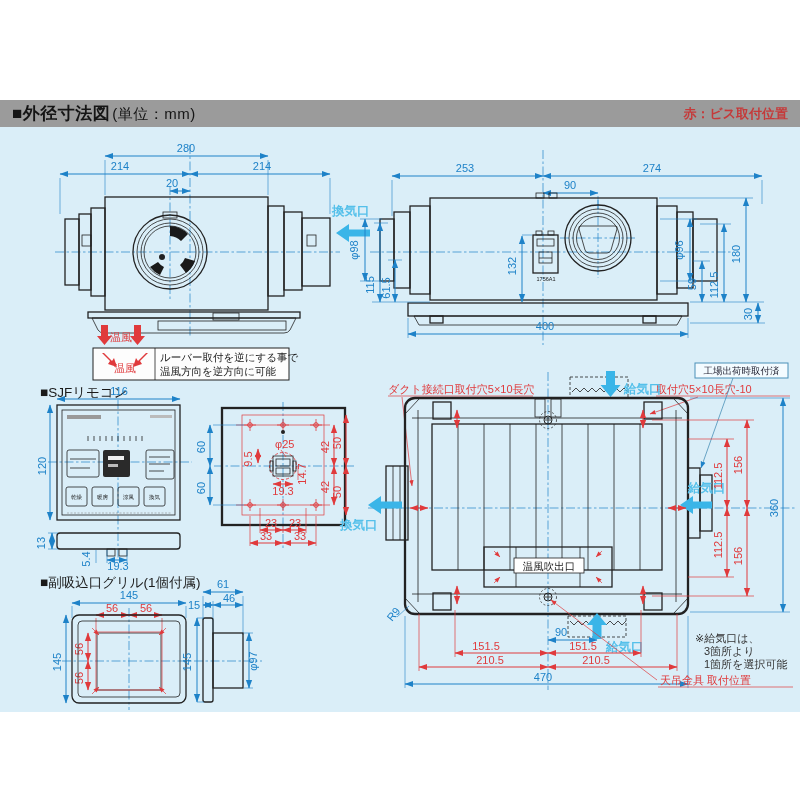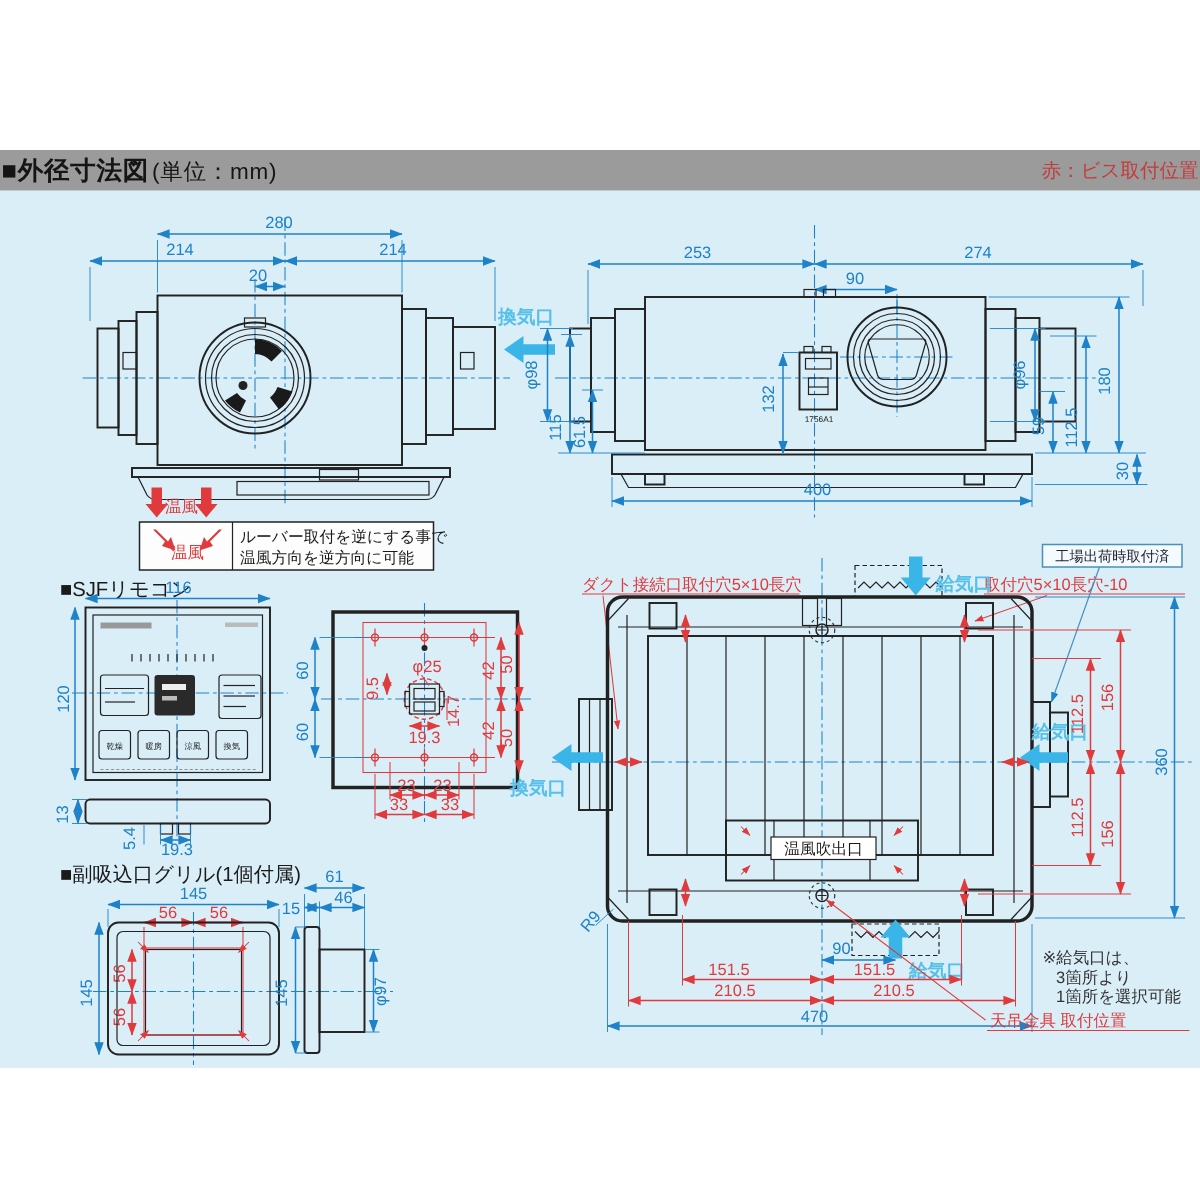--- a/index.html
+++ b/index.html
@@ -1,22 +1,22 @@
 <!DOCTYPE html>
 <html><head>
 <meta charset="utf-8">
 <style>
   html,body{margin:0;padding:0}
   body{background:#fff;font-family:"Liberation Sans","DejaVu Sans",sans-serif}
   #stage{position:relative;width:800px;height:800px;background:#fff;overflow:hidden}
   .hdr{position:absolute;left:0;top:100px;width:800px;height:27px;background:#9b9b9b;
-       display:flex;justify-content:space-between;align-items:center;box-sizing:border-box;padding:0 1px}
+       display:flex;justify-content:space-between;align-items:center;box-sizing:border-box;padding:0 12px}
   .hdr-title{font-size:17px;color:#151515;font-weight:bold;letter-spacing:.5px}
   .hdr-unit{font-weight:normal;font-size:15px;margin-left:2px}
-  .hdr-red{font-size:13px;color:#c53a3a;font-weight:normal}
+  .hdr-red{font-size:13px;color:#c53a3a;font-weight:bold}
   svg{position:absolute;left:0;top:0}
   svg text{font-family:"Liberation Sans","DejaVu Sans",sans-serif}
   .db{fill:#1e82c8;font-size:11px}
   .dr{fill:#e03a3c;font-size:11px}
   .dk{fill:#1a1a1a}
   .cy{fill:#55c0ea;font-size:12.5px;font-weight:bold}
   .lb{stroke:#1e82c8;stroke-width:1;fill:none}
   .lbt{stroke:#1e82c8;stroke-width:.6;fill:none}
   .lr{stroke:#e03a3c;stroke-width:1;fill:none}
   .lrt{stroke:#e03a3c;stroke-width:.7;fill:none}

